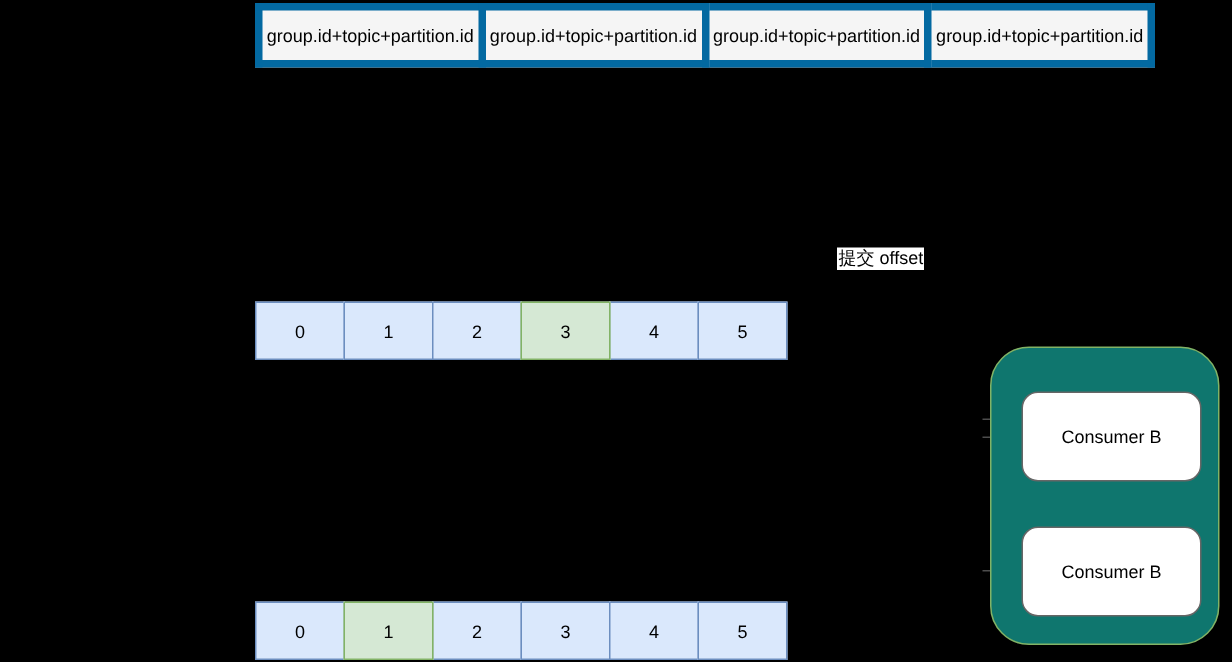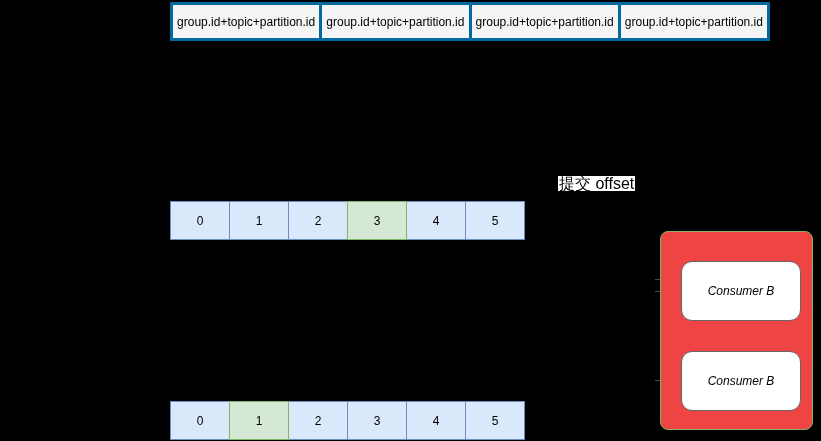--- a/index.html
+++ b/index.html
@@ -21,44 +21,44 @@
   #offsets-table {
     position: absolute;
     left: 170px;
     top: 2px;
     width: 600px;
     border-collapse: collapse;
     background: #f5f5f5;
     table-layout: fixed;
   }
   #offsets-table td {
-    border: 3px solid #0369a1;
+    border: 5px solid #0369a1;
     background: #f5f5f5;
     text-align: center;
     vertical-align: middle;
     font-size: 12px;
     color: #000000;
     padding: 0;
     white-space: nowrap;
   }
   #offsets-table tr.key-row td {
     height: 33px;
   }
   #offsets-table tr.value-row td {
     height: 34px;
   }
 
   
   .commit-label {
     position: absolute;
     left: 558px;
-    top: 176px;
+    top: 165px;
     background: #ffffff;
     color: #000000;
-    font-size: 16px;
+    font-size: 12px;
     line-height: 15px;
     padding: 0 1px;
     white-space: nowrap;
   }
 
   
   .partition-strip {
     position: absolute;
     display: flex;
   }
@@ -94,24 +94,23 @@
   }
 
   
   #consumer-group {
     position: absolute;
     left: 660px;
     top: 231px;
     width: 153px;
     height: 199px;
     box-sizing: border-box;
-    background: #ef4444;
+    background: #0f766e;
     border: 1px solid #82b366;
-    border-radius: 8px;
-    font-style: italic;
+    border-radius: 26px;
   }
   .consumer-box {
     position: absolute;
     left: 20px;
     width: 120px;
     height: 60px;
     box-sizing: border-box;
     background: #ffffff;
     border: 1px solid #666666;
     border-radius: 11px;

